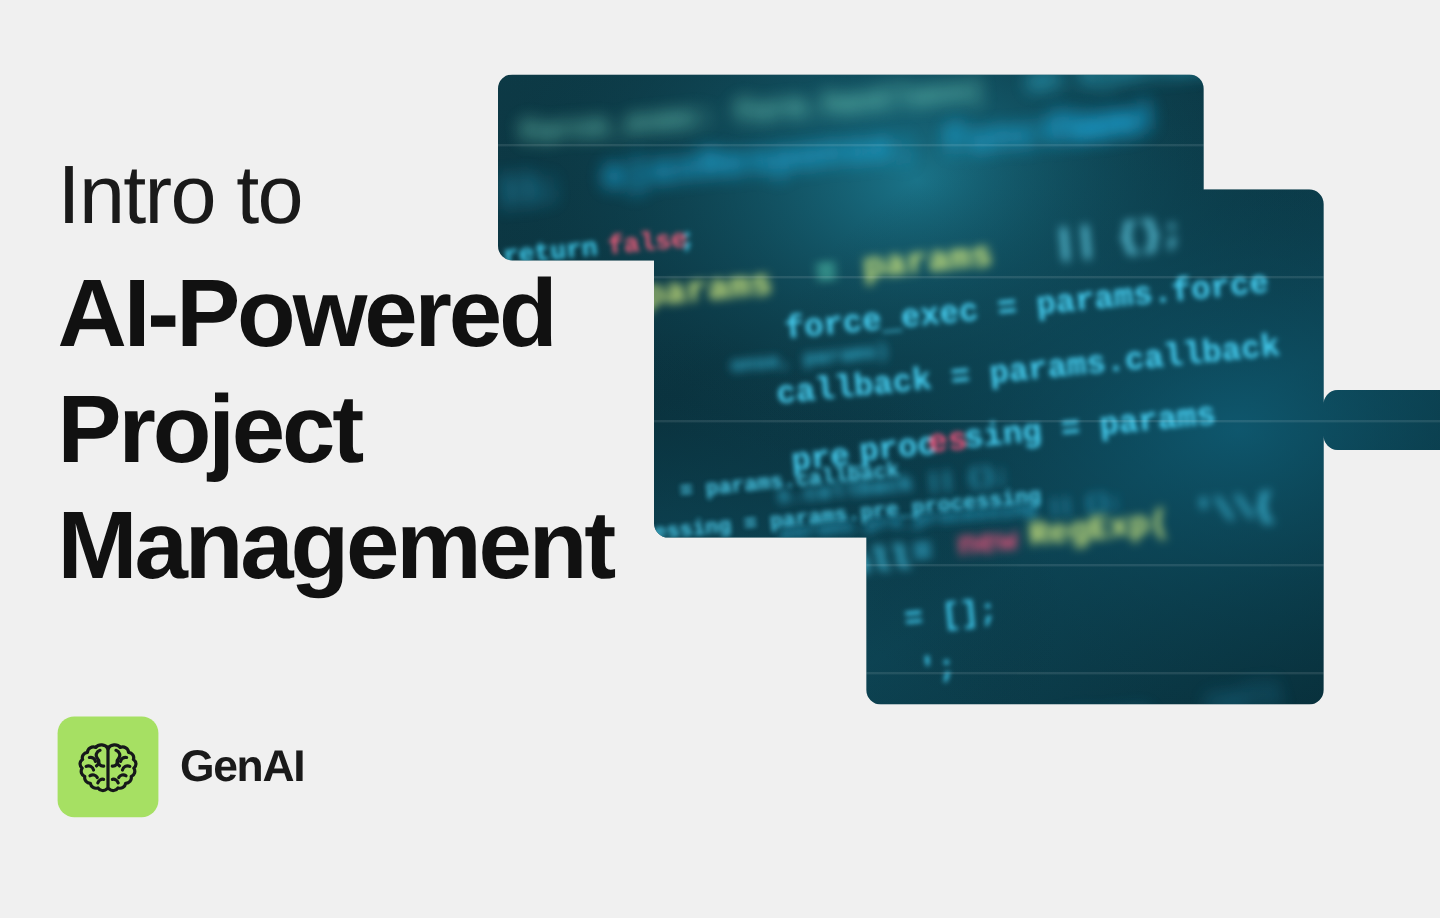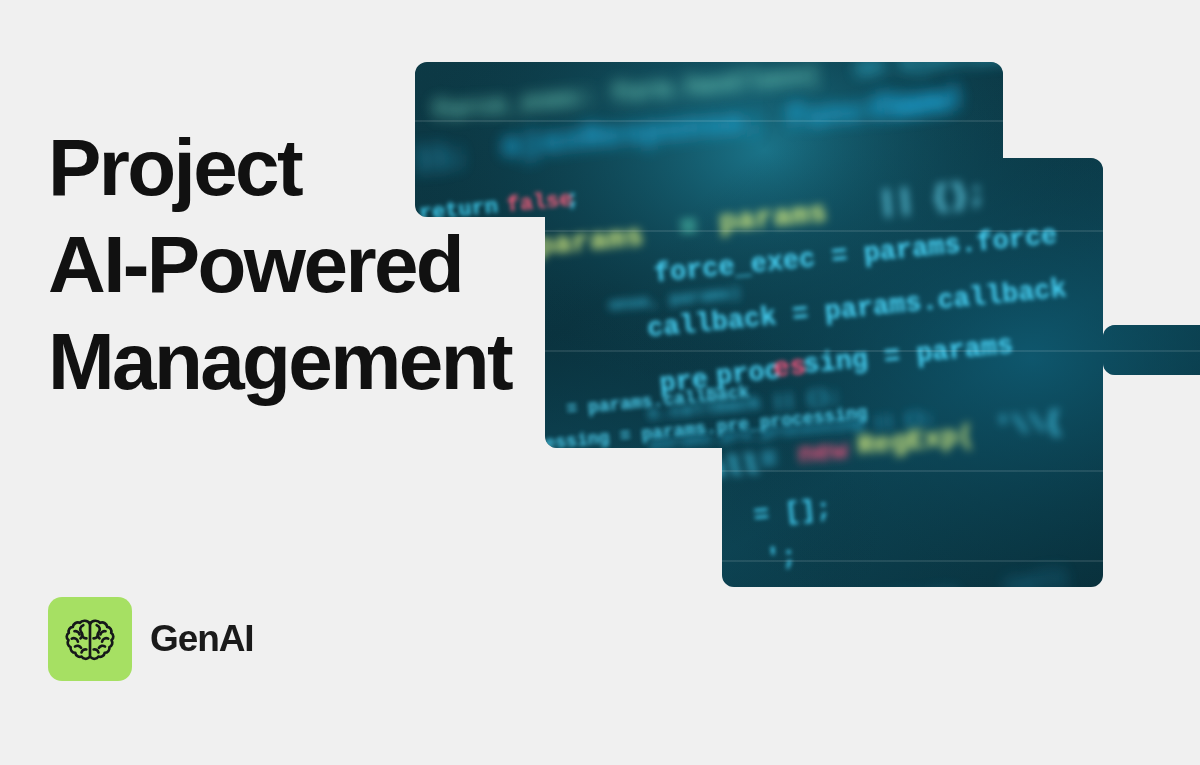--- a/index.html
+++ b/index.html
@@ -269,23 +269,24 @@
           <rect x="400" y="470" width="810" height="2" fill="#ffffff"></rect>
           <rect x="400" y="560" width="810" height="2" fill="#ffffff"></rect>
         </g>
 
         <rect x="400" y="50" width="810" height="560" fill="none"></rect>
       </g>
     </svg>
   </div>
 
   <div class="headline-block">
+    <div class="eyebrow">Intro to</div>
     <h1 class="headline">
+      <span class="hl-line">AI-Powered</span>
       <span class="hl-line">Project</span>
-      <span class="hl-line">AI-Powered</span>
       <span class="hl-line">Management</span>
     </h1>
   </div>
 
   <div class="brand">
     <div class="brand-mark">
       <span>
         <svg width="58" height="50" viewBox="0 0 64 56" fill="none" stroke="#16181a" stroke-width="3" stroke-linecap="round" stroke-linejoin="round" aria-hidden="true">
 
           <path d="M32 9.5 V47.5"></path>

